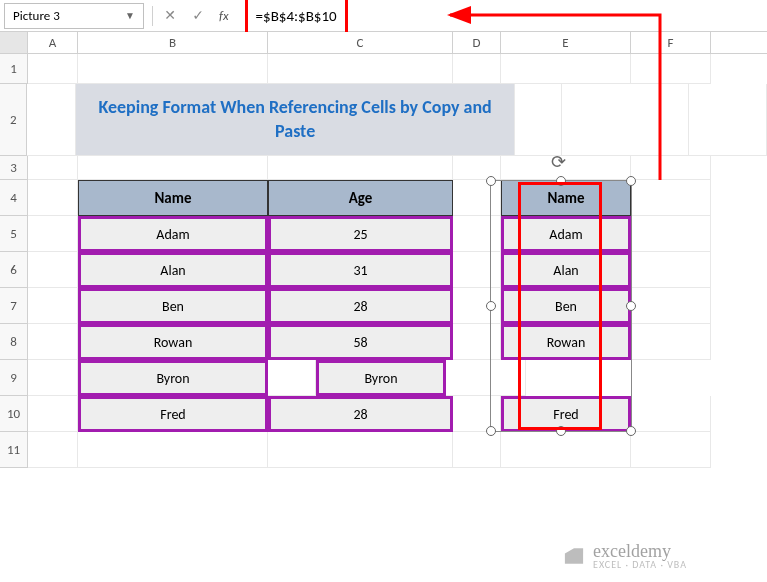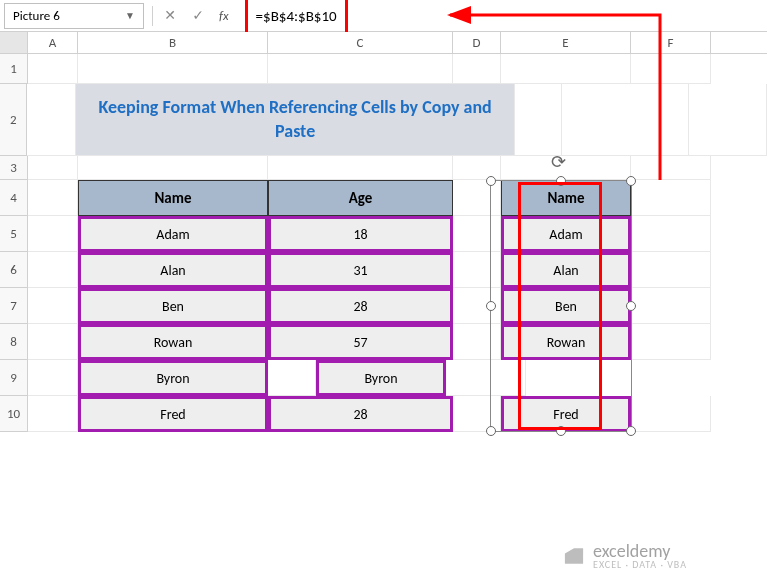--- a/index.html
+++ b/index.html
@@ -198,29 +198,29 @@
       gap: 6px;
       opacity: 0.55;
     }
     .wm-icon {
       width: 26px;
       height: 26px;
       background: #888;
       clip-path: polygon(50% 20%, 85% 20%, 85% 80%, 15% 80%, 15% 40%);
     }
     .wm-text { display: flex; flex-direction: column; line-height: 1; }
-    .wm-text .main { font-size: 18px; color: #555; font-weight: 500; }
+    .wm-text .main { font-size: 18px; color: #555; font-weight: 500; font-family: Liberation Serif, serif; }
     .wm-text .sub { font-size: 10px; color: #888; letter-spacing: 1px; }
   </style>
 </head>
 <body>
 
 <div class="formula-bar">
   <div class="name-box">
-    <span class="name-box-text">Picture 6</span>
+    <span class="name-box-text">Picture 3</span>
     <span class="name-box-arrow">▼</span>
   </div>
   <div class="separator"></div>
   <div class="fx-btns">
     <div class="fx-btn">✕</div>
     <div class="fx-btn">✓</div>
   </div>
   <div class="fx-label">fx</div>
   <div class="formula-input">
     <span class="formula-highlight">=$B$4:$B$10</span>
@@ -276,21 +276,21 @@
       <div class="cell col-C table-header">Age</div>
       <div class="cell col-D"></div>
       <div class="cell col-E table-header">Name</div>
       <div class="cell col-F"></div>
     </div>
 
     <div class="row">
       <div class="row-header">5</div>
       <div class="cell col-A"></div>
       <div class="cell col-B table-data">Adam</div>
-      <div class="cell col-C table-data">18</div>
+      <div class="cell col-C table-data">25</div>
       <div class="cell col-D"></div>
       <div class="cell col-E table-data">Adam</div>
       <div class="cell col-F"></div>
     </div>
     <div class="row">
       <div class="row-header">6</div>
       <div class="cell col-A"></div>
       <div class="cell col-B table-data">Alan</div>
       <div class="cell col-C table-data">31</div>
       <div class="cell col-D"></div>
@@ -303,21 +303,21 @@
       <div class="cell col-B table-data">Ben</div>
       <div class="cell col-C table-data">28</div>
       <div class="cell col-D"></div>
       <div class="cell col-E table-data">Ben</div>
       <div class="cell col-F"></div>
     </div>
     <div class="row">
       <div class="row-header">8</div>
       <div class="cell col-A"></div>
       <div class="cell col-B table-data">Rowan</div>
-      <div class="cell col-C table-data">57</div>
+      <div class="cell col-C table-data">58</div>
       <div class="cell col-D"></div>
       <div class="cell col-E table-data">Rowan</div>
       <div class="cell col-F"></div>
     </div>
     <div class="row">
       <div class="row-header">9</div>
       <div class="cell col-A"></div>
       <div class="cell col-B table-data">Byron</div>
       <div class="cell col-D"></div>
       <div class="cell col-E table-data">Byron</div>
@@ -326,20 +326,29 @@
     <div class="row">
       <div class="row-header">10</div>
       <div class="cell col-A"></div>
       <div class="cell col-B table-data">Fred</div>
       <div class="cell col-C table-data">28</div>
       <div class="cell col-D"></div>
       <div class="cell col-E table-data">Fred</div>
       <div class="cell col-F"></div>
     </div>
 
+    <div class="row">
+      <div class="row-header">11</div>
+      <div class="cell col-A"></div>
+      <div class="cell col-B"></div>
+      <div class="cell col-C"></div>
+      <div class="cell col-D"></div>
+      <div class="cell col-E"></div>
+      <div class="cell col-F"></div>
+    </div>
   </div>
 
   <div class="selection-container" style="top:148px; left:490px; width:142px; height:252px;">
     <div class="rotate-handle">⟳</div>
     <div class="handle h-tl"></div>
     <div class="handle h-tr"></div>
     <div class="handle h-bl"></div>
     <div class="handle h-br"></div>
     <div class="handle h-tm"></div>
     <div class="handle h-bm"></div>

